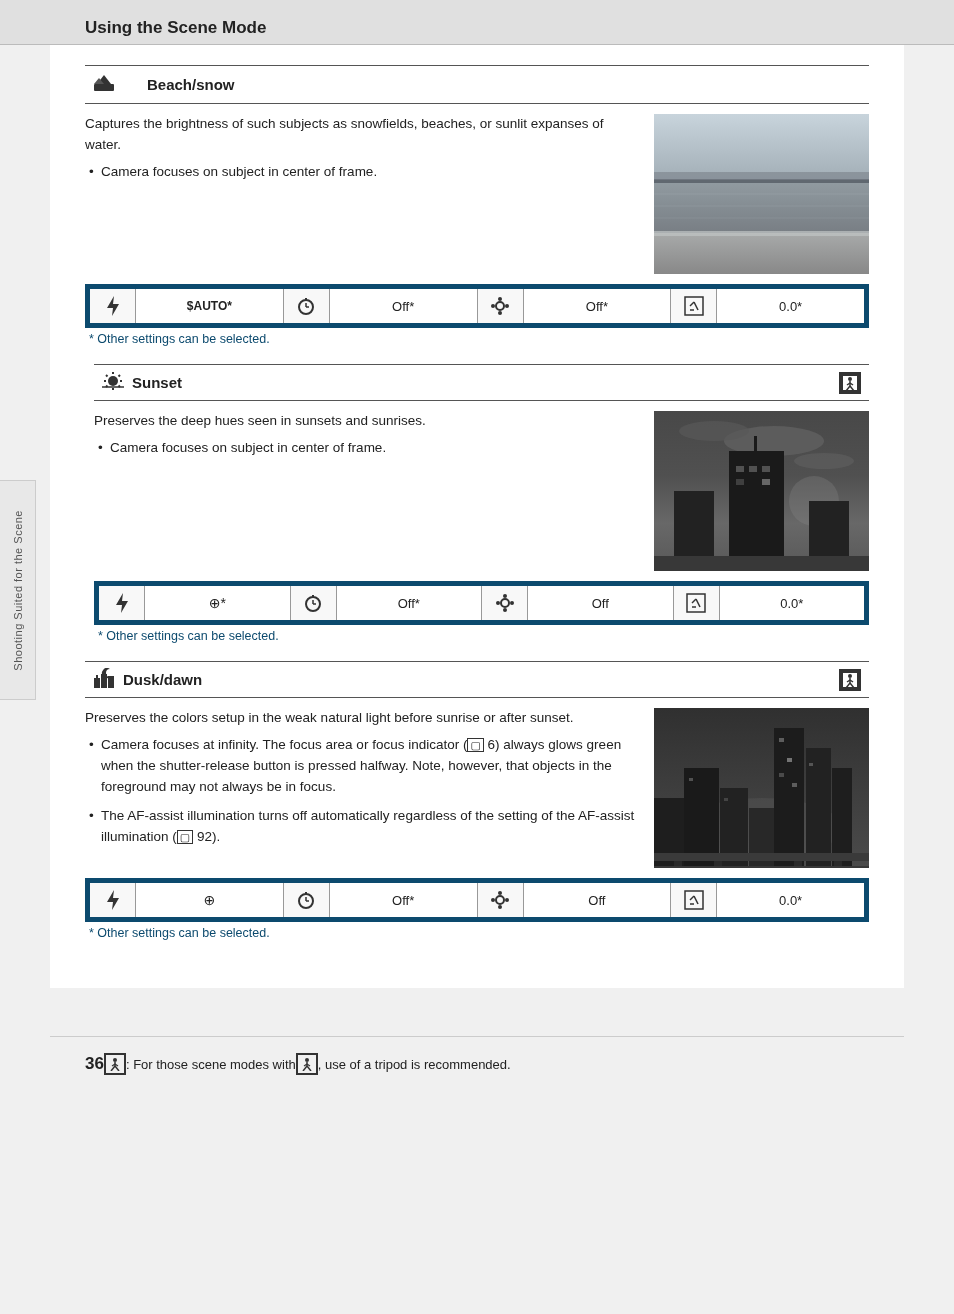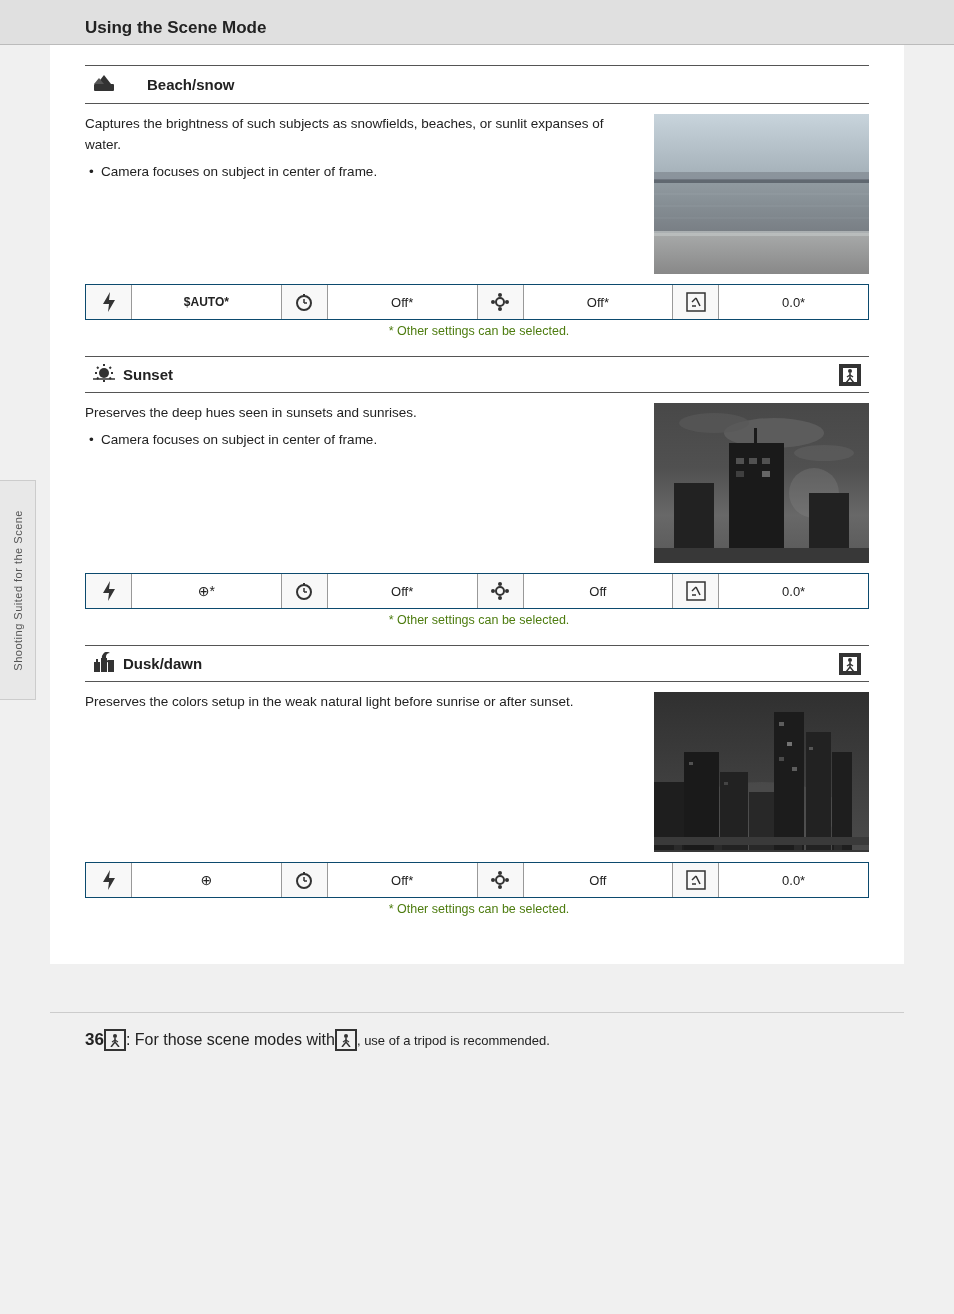--- a/index.html
+++ b/index.html
@@ -96,30 +96,29 @@
       height: 160px;
       background: #888;
       flex-shrink: 0;
       overflow: hidden;
       position: relative;
     }
 
     
     .settings-row {
       display: flex;
-      border: 1px solid #0c4a6e;
+      border: 5px solid #0c4a6e;
       margin-bottom: 4px;
     }
 
     .footnote {
       font-size: 12.5px;
-      color: #4d7c0f;
+      color: #0c4a6e;
       margin-bottom: 18px;
       padding-left: 4px;
-      text-align: center;
     }
 
     .page-footer {
       background: #f0f0f0;
       padding: 18px 85px;
       border-top: 1px solid #ccc;
       display: flex;
       align-items: center;
       gap: 12px;
       margin-top: 30px;
@@ -237,21 +236,21 @@
             <line x1="7" y1="11" x2="11" y2="7" stroke="#333" stroke-width="1.5"></line>
             <line x1="11" y1="7" x2="15" y2="15" stroke="#333" stroke-width="1.5"></line>
             <line x1="7" y1="15" x2="11" y2="15" stroke="#333" stroke-width="1.5"></line>
           </svg>
       </div>
       <div class="sr-val">0.0*</div>
     </div>
     <p class="footnote">*  Other settings can be selected.</p>
   </div>
 
-  <div class="scene-section" style="margin-top:14px;">
+  <div class="scene-section" style="margin-top:14px;margin-left:9px;">
     <div class="section-header">
       <div class="section-header-left">
         <span>
           <svg width="22" height="20" viewBox="0 0 22 20">
             <circle cx="11" cy="10" r="5" fill="#333"></circle>
             <line x1="11" y1="1" x2="11" y2="3" stroke="#333" stroke-width="2"></line>
             <line x1="11" y1="17" x2="11" y2="19" stroke="#333" stroke-width="2"></line>
             <line x1="2" y1="10" x2="4" y2="10" stroke="#333" stroke-width="2"></line>
             <line x1="18" y1="10" x2="20" y2="10" stroke="#333" stroke-width="2"></line>
             <line x1="4" y1="4" x2="5.5" y2="5.5" stroke="#333" stroke-width="2"></line>
@@ -389,20 +388,22 @@
           <line x1="9" y1="9" x2="6" y2="11" stroke="#333" stroke-width="1.5"></line>
           <line x1="9" y1="9" x2="12" y2="11" stroke="#333" stroke-width="1.5"></line>
         </svg>
       </div>
     </div>
 
     <div class="section-body">
       <div class="section-text">
         <p>Preserves the colors setup in the weak natural light before sunrise or after sunset.</p>
         <ul>
+          <li style="margin-bottom:8px;">Camera focuses at infinity. The focus area or focus indicator (<span style="border:1px solid #333;padding:0 2px;font-size:11px;">▢</span> 6) always glows green when the shutter-release button is pressed halfway. Note, however, that objects in the foreground may not always be in focus.</li>
+          <li style="margin-bottom:8px;">The AF-assist illumination turns off automatically regardless of the setting of the AF-assist illumination (<span style="border:1px solid #333;padding:0 2px;font-size:11px;">▢</span> 92).</li>
         </ul>
       </div>
       <div class="section-image">
         
         <svg width="215" height="190" viewBox="0 0 215 190" xmlns="http://www.w3.org/2000/svg">
           <defs>
             <linearGradient id="skyD" x1="0" y1="0" x2="0" y2="1">
               <stop offset="0%" stop-color="#303030"></stop>
               <stop offset="50%" stop-color="#404040"></stop>
               <stop offset="100%" stop-color="#505050"></stop>
@@ -491,21 +492,21 @@
   <span style="display:inline-flex;align-items:center;justify-content:center;border:2px solid #333;width:22px;height:22px;">
     <svg width="14" height="14" viewBox="0 0 14 14">
       <circle cx="7" cy="3" r="2" fill="#333"></circle>
       <line x1="7" y1="5" x2="7" y2="9" stroke="#333" stroke-width="1.5"></line>
       <line x1="7" y1="9" x2="3" y2="14" stroke="#333" stroke-width="1.5"></line>
       <line x1="7" y1="9" x2="11" y2="14" stroke="#333" stroke-width="1.5"></line>
       <line x1="7" y1="7" x2="4" y2="9" stroke="#333" stroke-width="1.2"></line>
       <line x1="7" y1="7" x2="10" y2="9" stroke="#333" stroke-width="1.2"></line>
     </svg>
   </span>
-  <span style="font-size:16px;">: For those scene modes with</span>
+  <span style="font-size:13px;">: For those scene modes with</span>
   <span style="display:inline-flex;align-items:center;justify-content:center;border:2px solid #333;width:22px;height:22px;">
     <svg width="14" height="14" viewBox="0 0 14 14">
       <circle cx="7" cy="3" r="2" fill="#333"></circle>
       <line x1="7" y1="5" x2="7" y2="9" stroke="#333" stroke-width="1.5"></line>
       <line x1="7" y1="9" x2="3" y2="14" stroke="#333" stroke-width="1.5"></line>
       <line x1="7" y1="9" x2="11" y2="14" stroke="#333" stroke-width="1.5"></line>
       <line x1="7" y1="7" x2="4" y2="9" stroke="#333" stroke-width="1.2"></line>
       <line x1="7" y1="7" x2="10" y2="9" stroke="#333" stroke-width="1.2"></line>
     </svg>
   </span>

